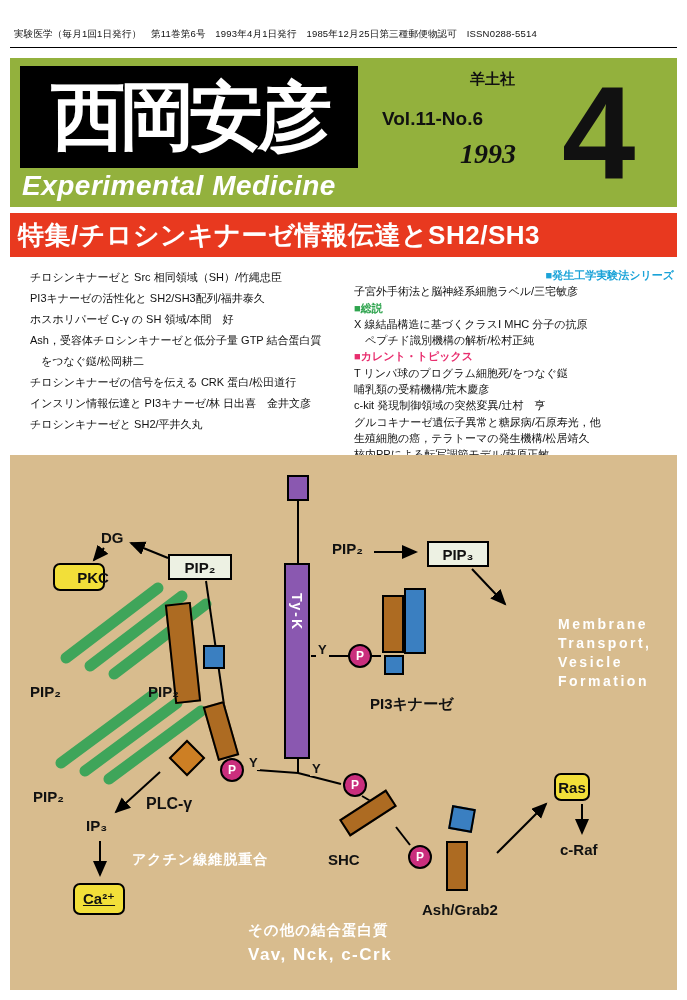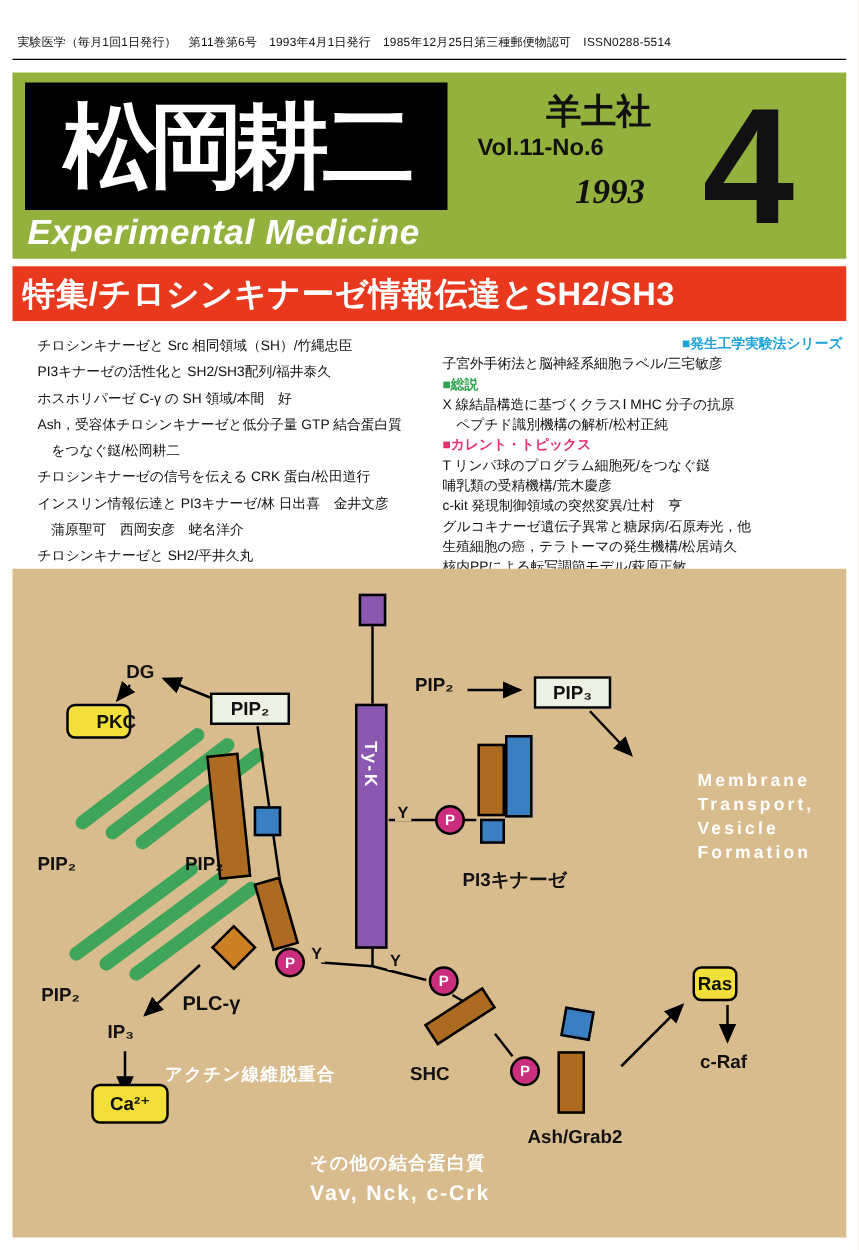--- a/index.html
+++ b/index.html
@@ -6,21 +6,21 @@
   body{width:687px;height:1000px;position:relative;background:#fff;
        font-family:"Liberation Sans","DejaVu Sans",sans-serif;color:#111;}
   
   .info-strip{position:absolute;left:10px;top:28px;width:667px;font-size:9.5px;
               letter-spacing:0.2px;white-space:nowrap;border-bottom:1px solid #000;
               padding:0 4px 6px 4px;box-sizing:border-box;}
   .header{position:absolute;left:10px;top:58px;width:667px;height:149px;background:#93b13d;}
   .logo-box{position:absolute;left:10px;top:8px;width:338px;height:102px;background:#000;
             display:flex;align-items:center;justify-content:center;}
   .logo-box span{color:#fff;font-size:74px;font-weight:bold;letter-spacing:-5px;line-height:1;}
-  .publisher{position:absolute;left:427px;top:12px;font-size:28px;font-weight:bold;}
+  .publisher{position:absolute;left:460px;top:12px;font-size:15px;font-weight:bold;}
   .vol{position:absolute;left:372px;top:50px;font-size:19px;font-weight:bold;}
   .year{position:absolute;left:450px;top:80px;font-size:28px;font-weight:bold;font-style:italic;
         font-family:"Liberation Serif","DejaVu Serif",serif;}
   .issue{position:absolute;left:552px;top:0px;font-size:132px;font-weight:bold;line-height:149px;}
   .title-en{position:absolute;left:12px;top:112px;font-size:28px;font-weight:bold;
             font-style:italic;color:#fff;letter-spacing:0.5px;}
   
   .feature-band{position:absolute;left:10px;top:213px;width:667px;height:44px;background:#e8391f;
                 color:#fff;display:flex;align-items:center;box-sizing:border-box;padding-left:8px;}
   .feature-band span{font-size:26px;font-weight:bold;letter-spacing:0.5px;white-space:nowrap;}
@@ -57,21 +57,21 @@
 </style>
 </head>
 <body>
 
 <div>
 
   <div class="info-strip">実験医学（毎月1回1日発行）　第11巻第6号　1993年4月1日発行　1985年12月25日第三種郵便物認可　ISSN0288-5514</div>
 
   <div class="header">
     <div class="logo-box">
-      <span>松岡耕二</span>
+      <span>西岡安彦</span>
     </div>
     <div class="publisher">羊土社</div>
     <div class="vol">Vol.11-No.6</div>
     <div class="year">1993</div>
     <div class="issue">4</div>
     <div class="title-en">Experimental Medicine</div>
   </div>
 
   <div class="feature-band">
     <span>特集/チロシンキナーゼ情報伝達とSH2/SH3</span>
@@ -79,21 +79,20 @@
 
   <div class="toc">
     <div class="toc-left">
       <div class="toc-line">チロシンキナーゼと Src 相同領域（SH）/竹縄忠臣</div>
       <div class="toc-line">PI3キナーゼの活性化と SH2/SH3配列/福井泰久</div>
       <div class="toc-line">ホスホリパーゼ C-γ の SH 領域/本間　好</div>
       <div class="toc-line">Ash，受容体チロシンキナーゼと低分子量 GTP 結合蛋白質</div>
       <div class="toc-line">　をつなぐ鎹/松岡耕二</div>
       <div class="toc-line">チロシンキナーゼの信号を伝える CRK 蛋白/松田道行</div>
       <div class="toc-line">インスリン情報伝達と PI3キナーゼ/林 日出喜　金井文彦</div>
-      <div class="toc-line">　蒲原聖可　西岡安彦　蛯名洋介</div>
       <div class="toc-line">チロシンキナーゼと SH2/平井久丸</div>
     </div>
     <div class="toc-right">
       <div class="toc-line sec-blue">■発生工学実験法シリーズ</div>
       <div class="toc-line">子宮外手術法と脳神経系細胞ラベル/三宅敏彦</div>
       <div class="toc-line sec-green">■総説</div>
       <div class="toc-line">X 線結晶構造に基づくクラスⅠ MHC 分子の抗原</div>
       <div class="toc-line">　ペプチド識別機構の解析/松村正純</div>
       <div class="toc-line sec-pink">■カレント・トピックス</div>
       <div class="toc-line">T リンパ球のプログラム細胞死/をつなぐ鎹</div>
@@ -169,21 +168,21 @@
     </div>
     <div class="pale" style="left:158px;top:99px;width:64px;height:26px;">
       <span>PIP₂</span>
     </div>
     <div class="pale" style="left:417px;top:86px;width:62px;height:26px;">
       <span>PIP₃</span>
     </div>
     <div class="ybox" style="left:544px;top:318px;width:36px;height:28px;">
       <span>Ras</span>
     </div>
-    <div class="ybox" style="left:63px;top:412px;width:62px;height:32px;">
+    <div class="ybox" style="left:63px;top:428px;width:52px;height:32px;text-decoration:underline;">
       <span>Ca²⁺</span>
     </div>
 
     <div class="ylab" style="left:306px;top:187px;">Y</div>
     <div class="ylab" style="left:237px;top:300px;">Y</div>
     <div class="ylab" style="left:300px;top:306px;">Y</div>
     <div class="pcircle" style="left:338px;top:189px;">P</div>
     <div class="pcircle" style="left:210px;top:303px;">P</div>
     <div class="pcircle" style="left:333px;top:318px;">P</div>
     <div class="pcircle" style="left:398px;top:390px;">P</div>

